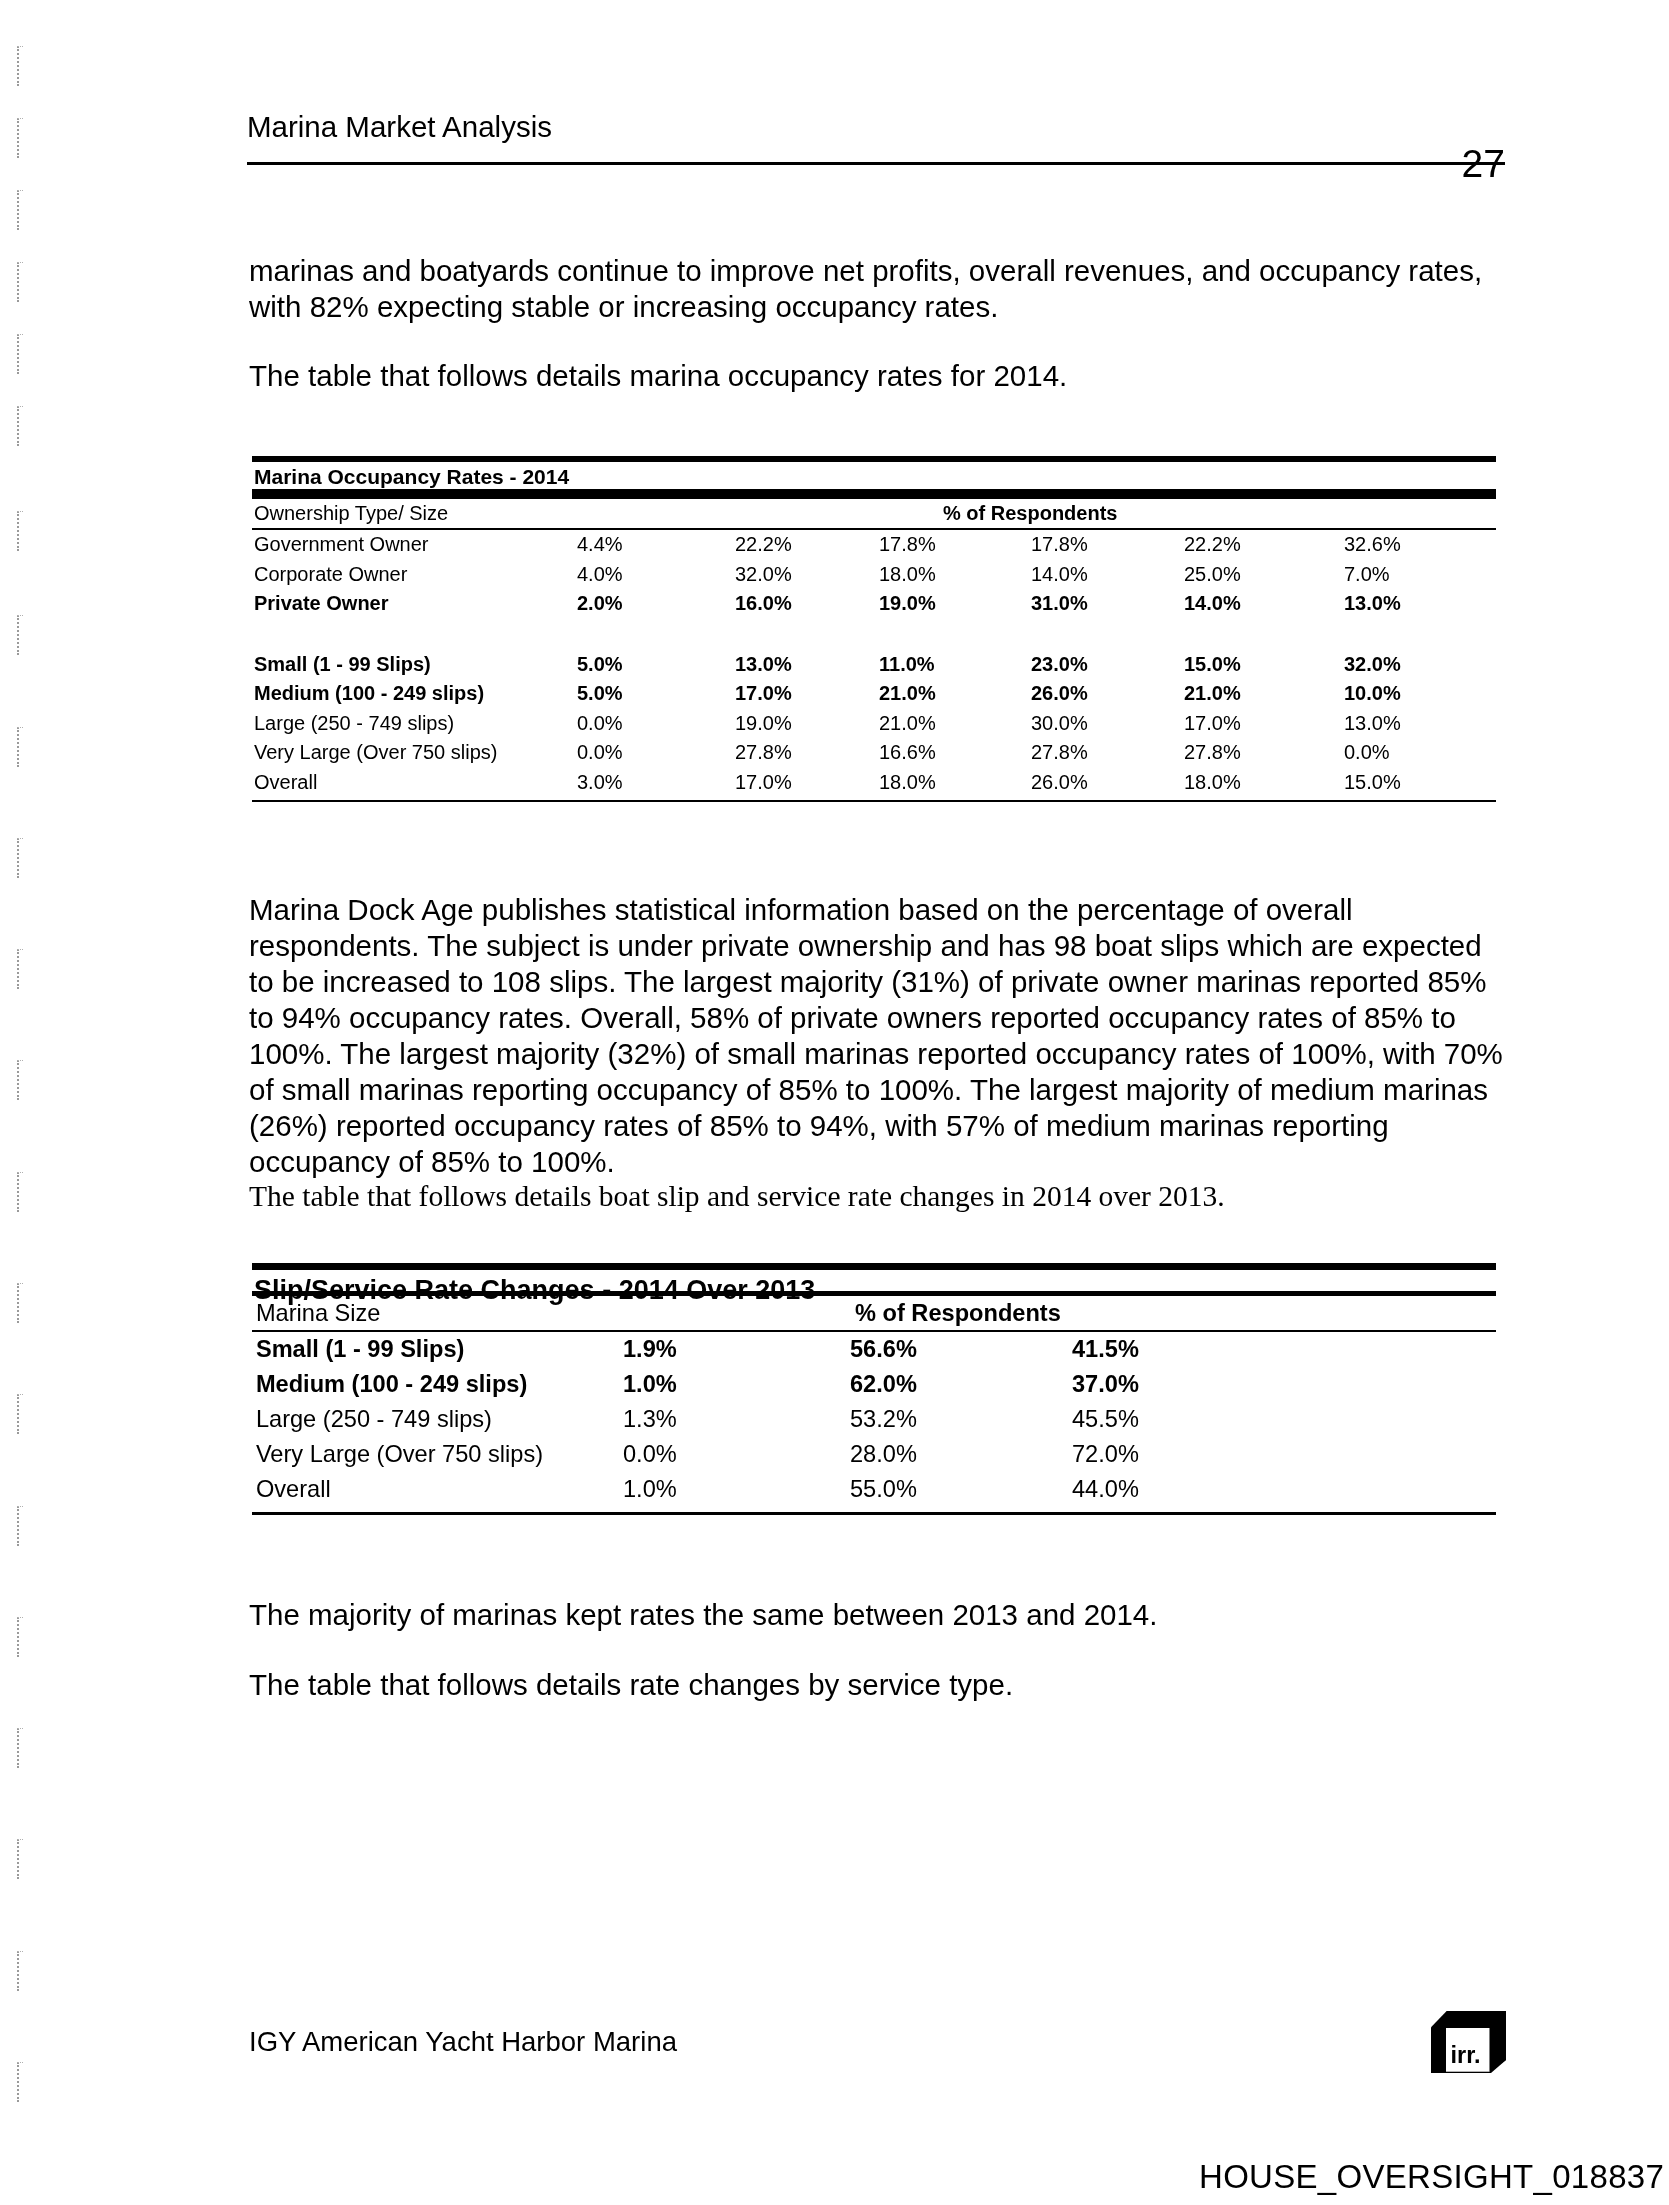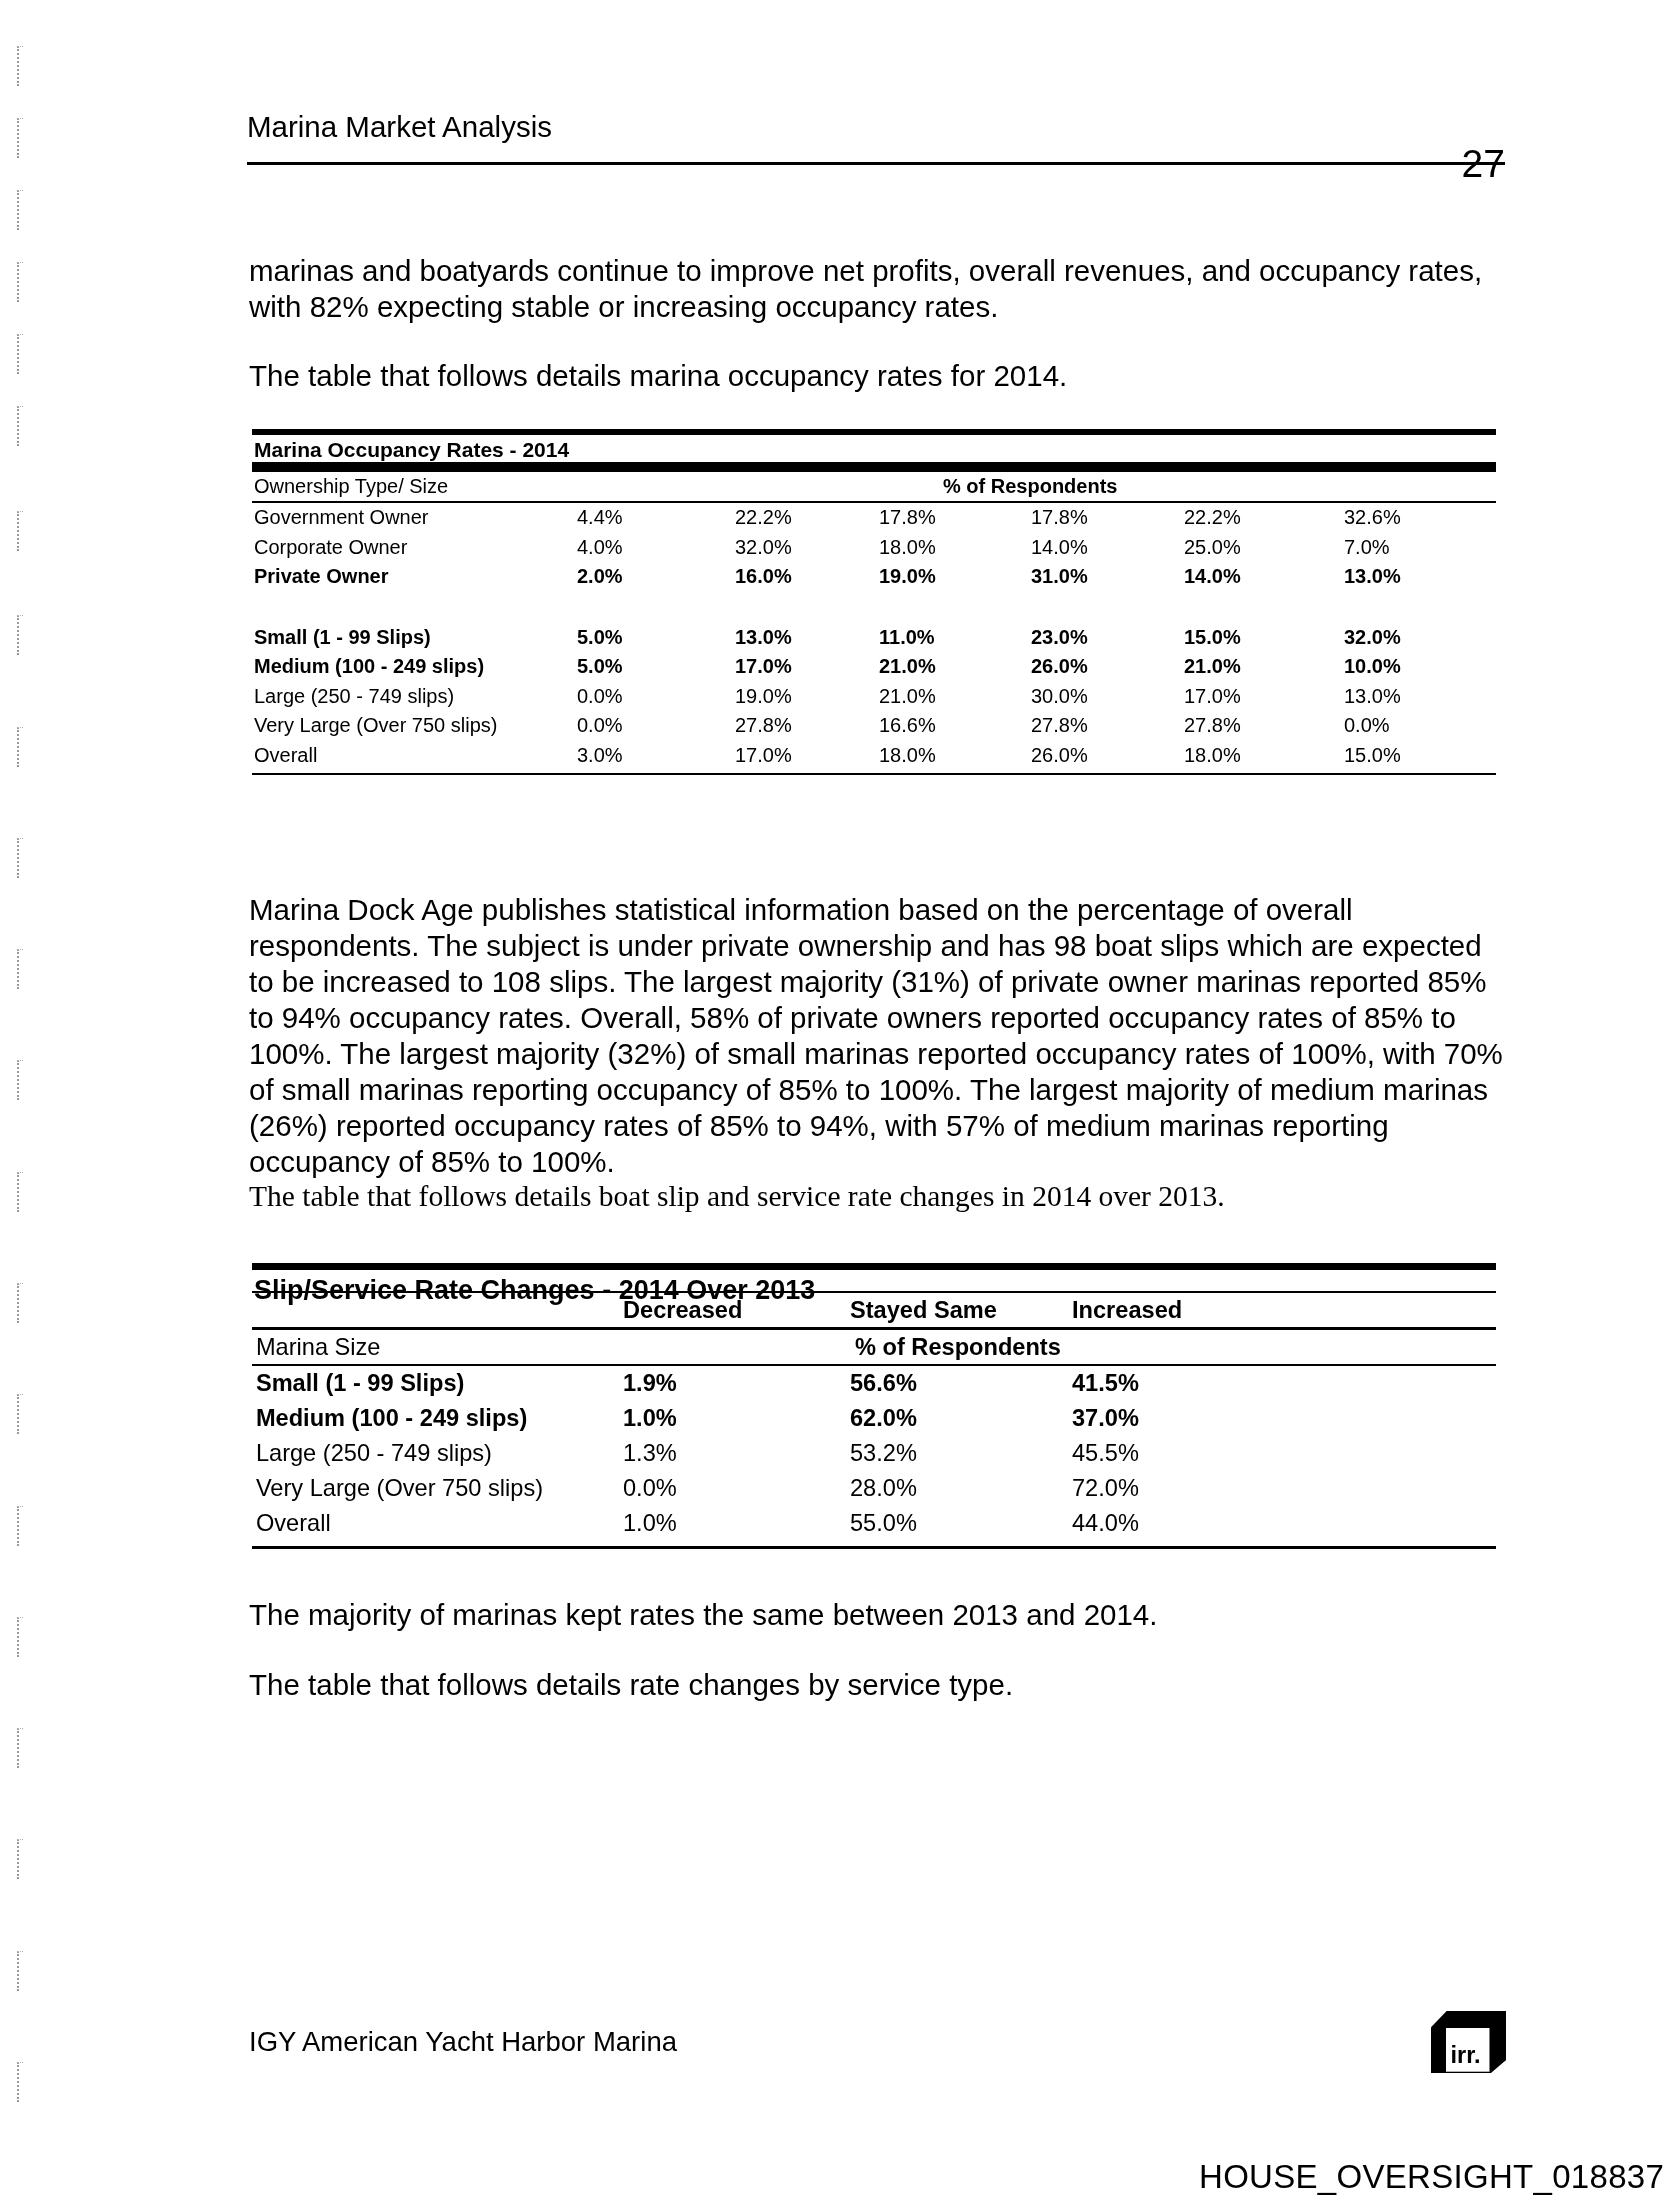--- a/index.html
+++ b/index.html
@@ -21,21 +21,21 @@
 
   .para { position: absolute; left: 249px; width: 1257px; font-size: 29.5px; line-height: 36px; }
   .p1 { top: 253px; }
   .p2 { top: 358px; }
   .p3 { top: 892px; }
   .p4 { top: 1178px; font-family: Liberation Serif, serif; }
   .p5 { top: 1597px; }
   .p6 { top: 1667px; }
 
   
-  .tbl1 { position: absolute; left: 252px; top: 429px; width: 1244px; }
+  .tbl1 { position: absolute; left: 252px; top: 456px; width: 1244px; }
   .tbl1 .rule-top { height: 5.9px; background: #000; }
   .tbl1 .title { font-size: 21px; font-weight: bold; height: 27.5px; line-height: 29px; padding-left: 2px; }
   .tbl1 .rule-title { height: 5.2px; background: #000; }
   .row { position: relative; width: 100%; }
   .cell { position: absolute; top: 0; white-space: nowrap; }
   .tbl1 .row { height: 29.5px; font-size: 20px; line-height: 29.5px; }
   .tbl1 .group-row { height: 29.5px; font-size: 20px; font-weight: bold; line-height: 29.5px; }
   .tbl1 .thin { height: 2px; background: #000; }
   .tbl1 .bold-row { font-weight: bold; }
   .tbl1 .spacer { height: 31px; }
@@ -203,25 +203,20 @@
   <div class="rule-bottom"></div>
 </div>
 
 <div class="para p3">Marina Dock Age publishes statistical information based on the percentage of overall respondents. The subject is under private ownership and has 98 boat slips which are expected to be increased to 108 slips. The largest majority (31%) of private owner marinas reported 85% to 94% occupancy rates. Overall, 58% of private owners reported occupancy rates of 85% to 100%. The largest majority (32%) of small marinas reported occupancy rates of 100%, with 70% of small marinas reporting occupancy of 85% to 100%. The largest majority of medium marinas (26%) reported occupancy rates of 85% to 94%, with 57% of medium marinas reporting occupancy of 85% to 100%.</div>
 <div class="para p4">The table that follows details boat slip and service rate changes in 2014 over 2013.</div>
 
 <div class="tbl2">
   <div class="rule-top"></div>
   <div class="title">Slip/Service Rate Changes - 2014 Over 2013</div>
   <div class="thin"></div>
-  <div class="row bold-row">
-    <span class="cell dh1">Decreased</span>
-    <span class="cell dh2">Stayed Same</span>
-    <span class="cell dh3">Increased</span>
-  </div>
   <div class="thin"></div>
   <div class="row">
     <span class="cell d0">Marina Size</span>
     <span class="cell d-span" style="font-weight:bold">% of Respondents</span>
   </div>
   <div class="thin"></div>
   <div id="rate-rows">
       <div class="row-data row bold-row">
         <span class="cell d0">Small (1 - 99 Slips)</span>
         <span class="cell d1">1.9%</span>

